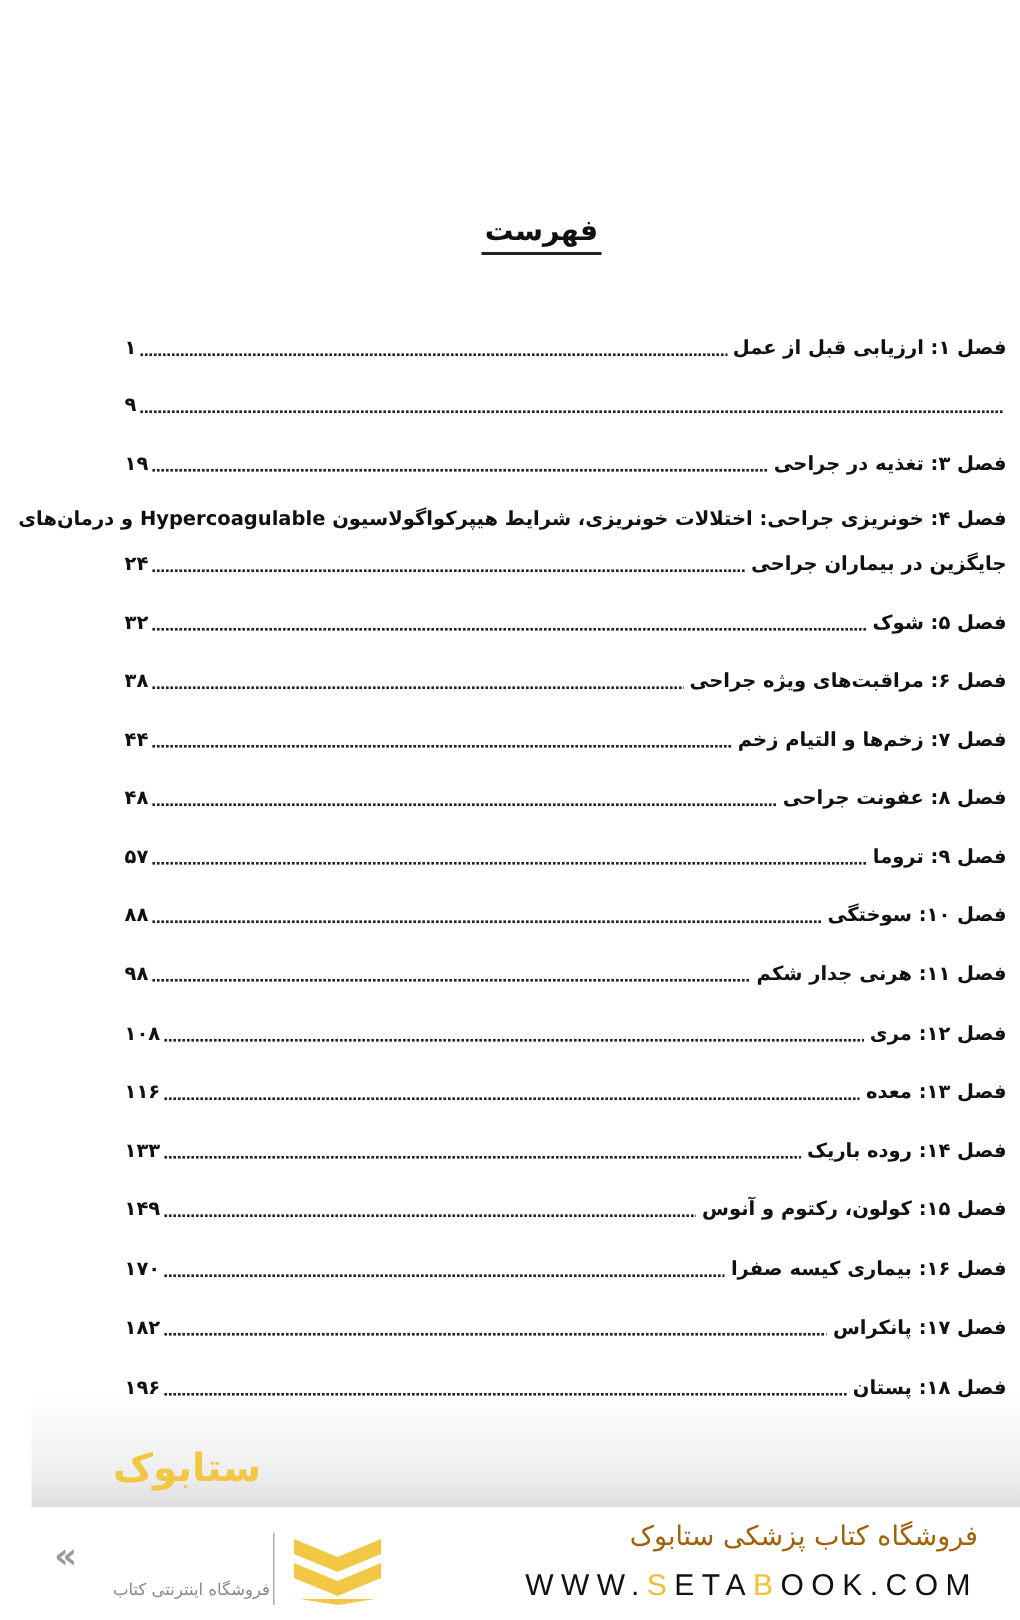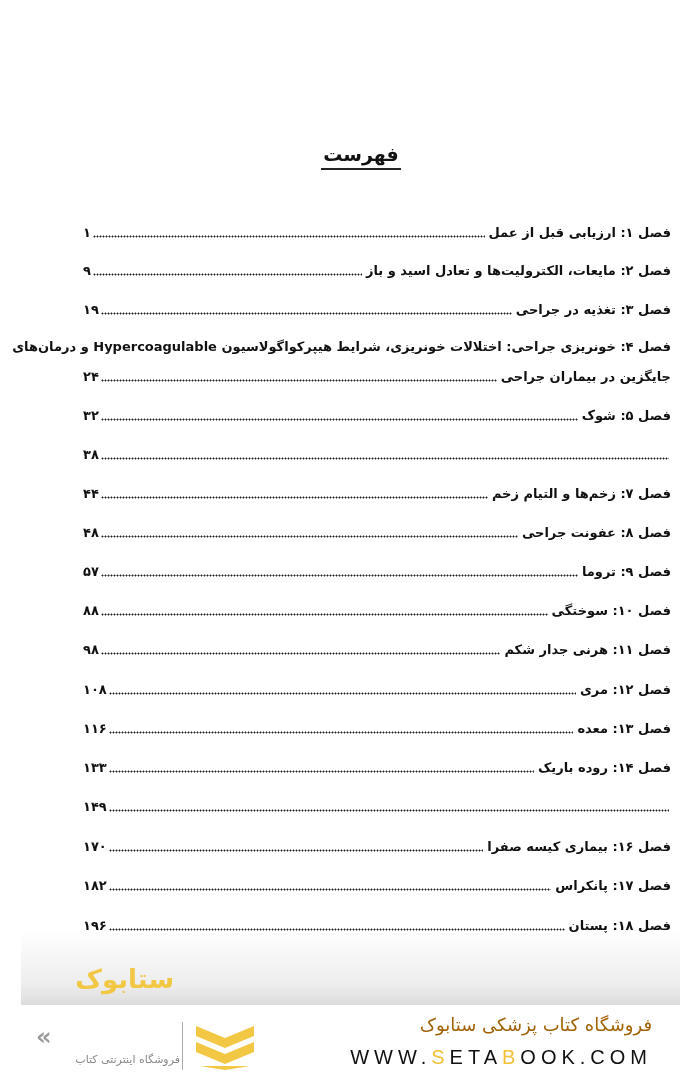--- a/index.html
+++ b/index.html
@@ -67,21 +67,20 @@
   <div class="title">
     <span>فهرست</span>
   </div>
 
   <div class="toc-row" style="top:220px">
     <span class="label">فصل ۱: ارزیابی قبل از عمل</span>
     <span class="leader"></span>
     <span class="page-num">۱</span>
   </div>
   <div class="toc-row" style="top:258px">
-    <span class="label">فصل ۲: مایعات، الکترولیت‌ها و تعادل اسید و باز</span>
     <span class="leader"></span>
     <span class="page-num">۹</span>
   </div>
   <div class="toc-row" style="top:297px">
     <span class="label">فصل ۳: تغذیه در جراحی</span>
     <span class="leader"></span>
     <span class="page-num">۱۹</span>
   </div>
 
   <div class="toc-line1">فصل ۴: خونریزی جراحی: اختلالات خونریزی، شرایط هیپرکواگولاسیون Hypercoagulable و درمان‌های</div>
@@ -90,20 +89,21 @@
     <span class="leader"></span>
     <span class="page-num">۲۴</span>
   </div>
 
   <div class="toc-row" style="top:403px">
     <span class="label">فصل ۵: شوک</span>
     <span class="leader"></span>
     <span class="page-num">۳۲</span>
   </div>
   <div class="toc-row" style="top:442px">
+    <span class="label">فصل ۶: مراقبت‌های ویژه جراحی</span>
     <span class="leader"></span>
     <span class="page-num">۳۸</span>
   </div>
   <div class="toc-row" style="top:481px">
     <span class="label">فصل ۷: زخم‌ها و التیام زخم</span>
     <span class="leader"></span>
     <span class="page-num">۴۴</span>
   </div>
   <div class="toc-row" style="top:520px">
     <span class="label">فصل ۸: عفونت جراحی</span>
@@ -134,20 +134,21 @@
     <span class="label">فصل ۱۳: معده</span>
     <span class="leader"></span>
     <span class="page-num">۱۱۶</span>
   </div>
   <div class="toc-row" style="top:755px">
     <span class="label">فصل ۱۴: روده باریک</span>
     <span class="leader"></span>
     <span class="page-num">۱۳۳</span>
   </div>
   <div class="toc-row" style="top:794px">
+    <span class="label">فصل ۱۵: کولون، رکتوم و آنوس</span>
     <span class="leader"></span>
     <span class="page-num">۱۴۹</span>
   </div>
   <div class="toc-row" style="top:834px">
     <span class="label">فصل ۱۶: بیماری کیسه صفرا</span>
     <span class="leader"></span>
     <span class="page-num">۱۷۰</span>
   </div>
   <div class="toc-row" style="top:873px">
     <span class="label">فصل ۱۷: پانکراس</span>

